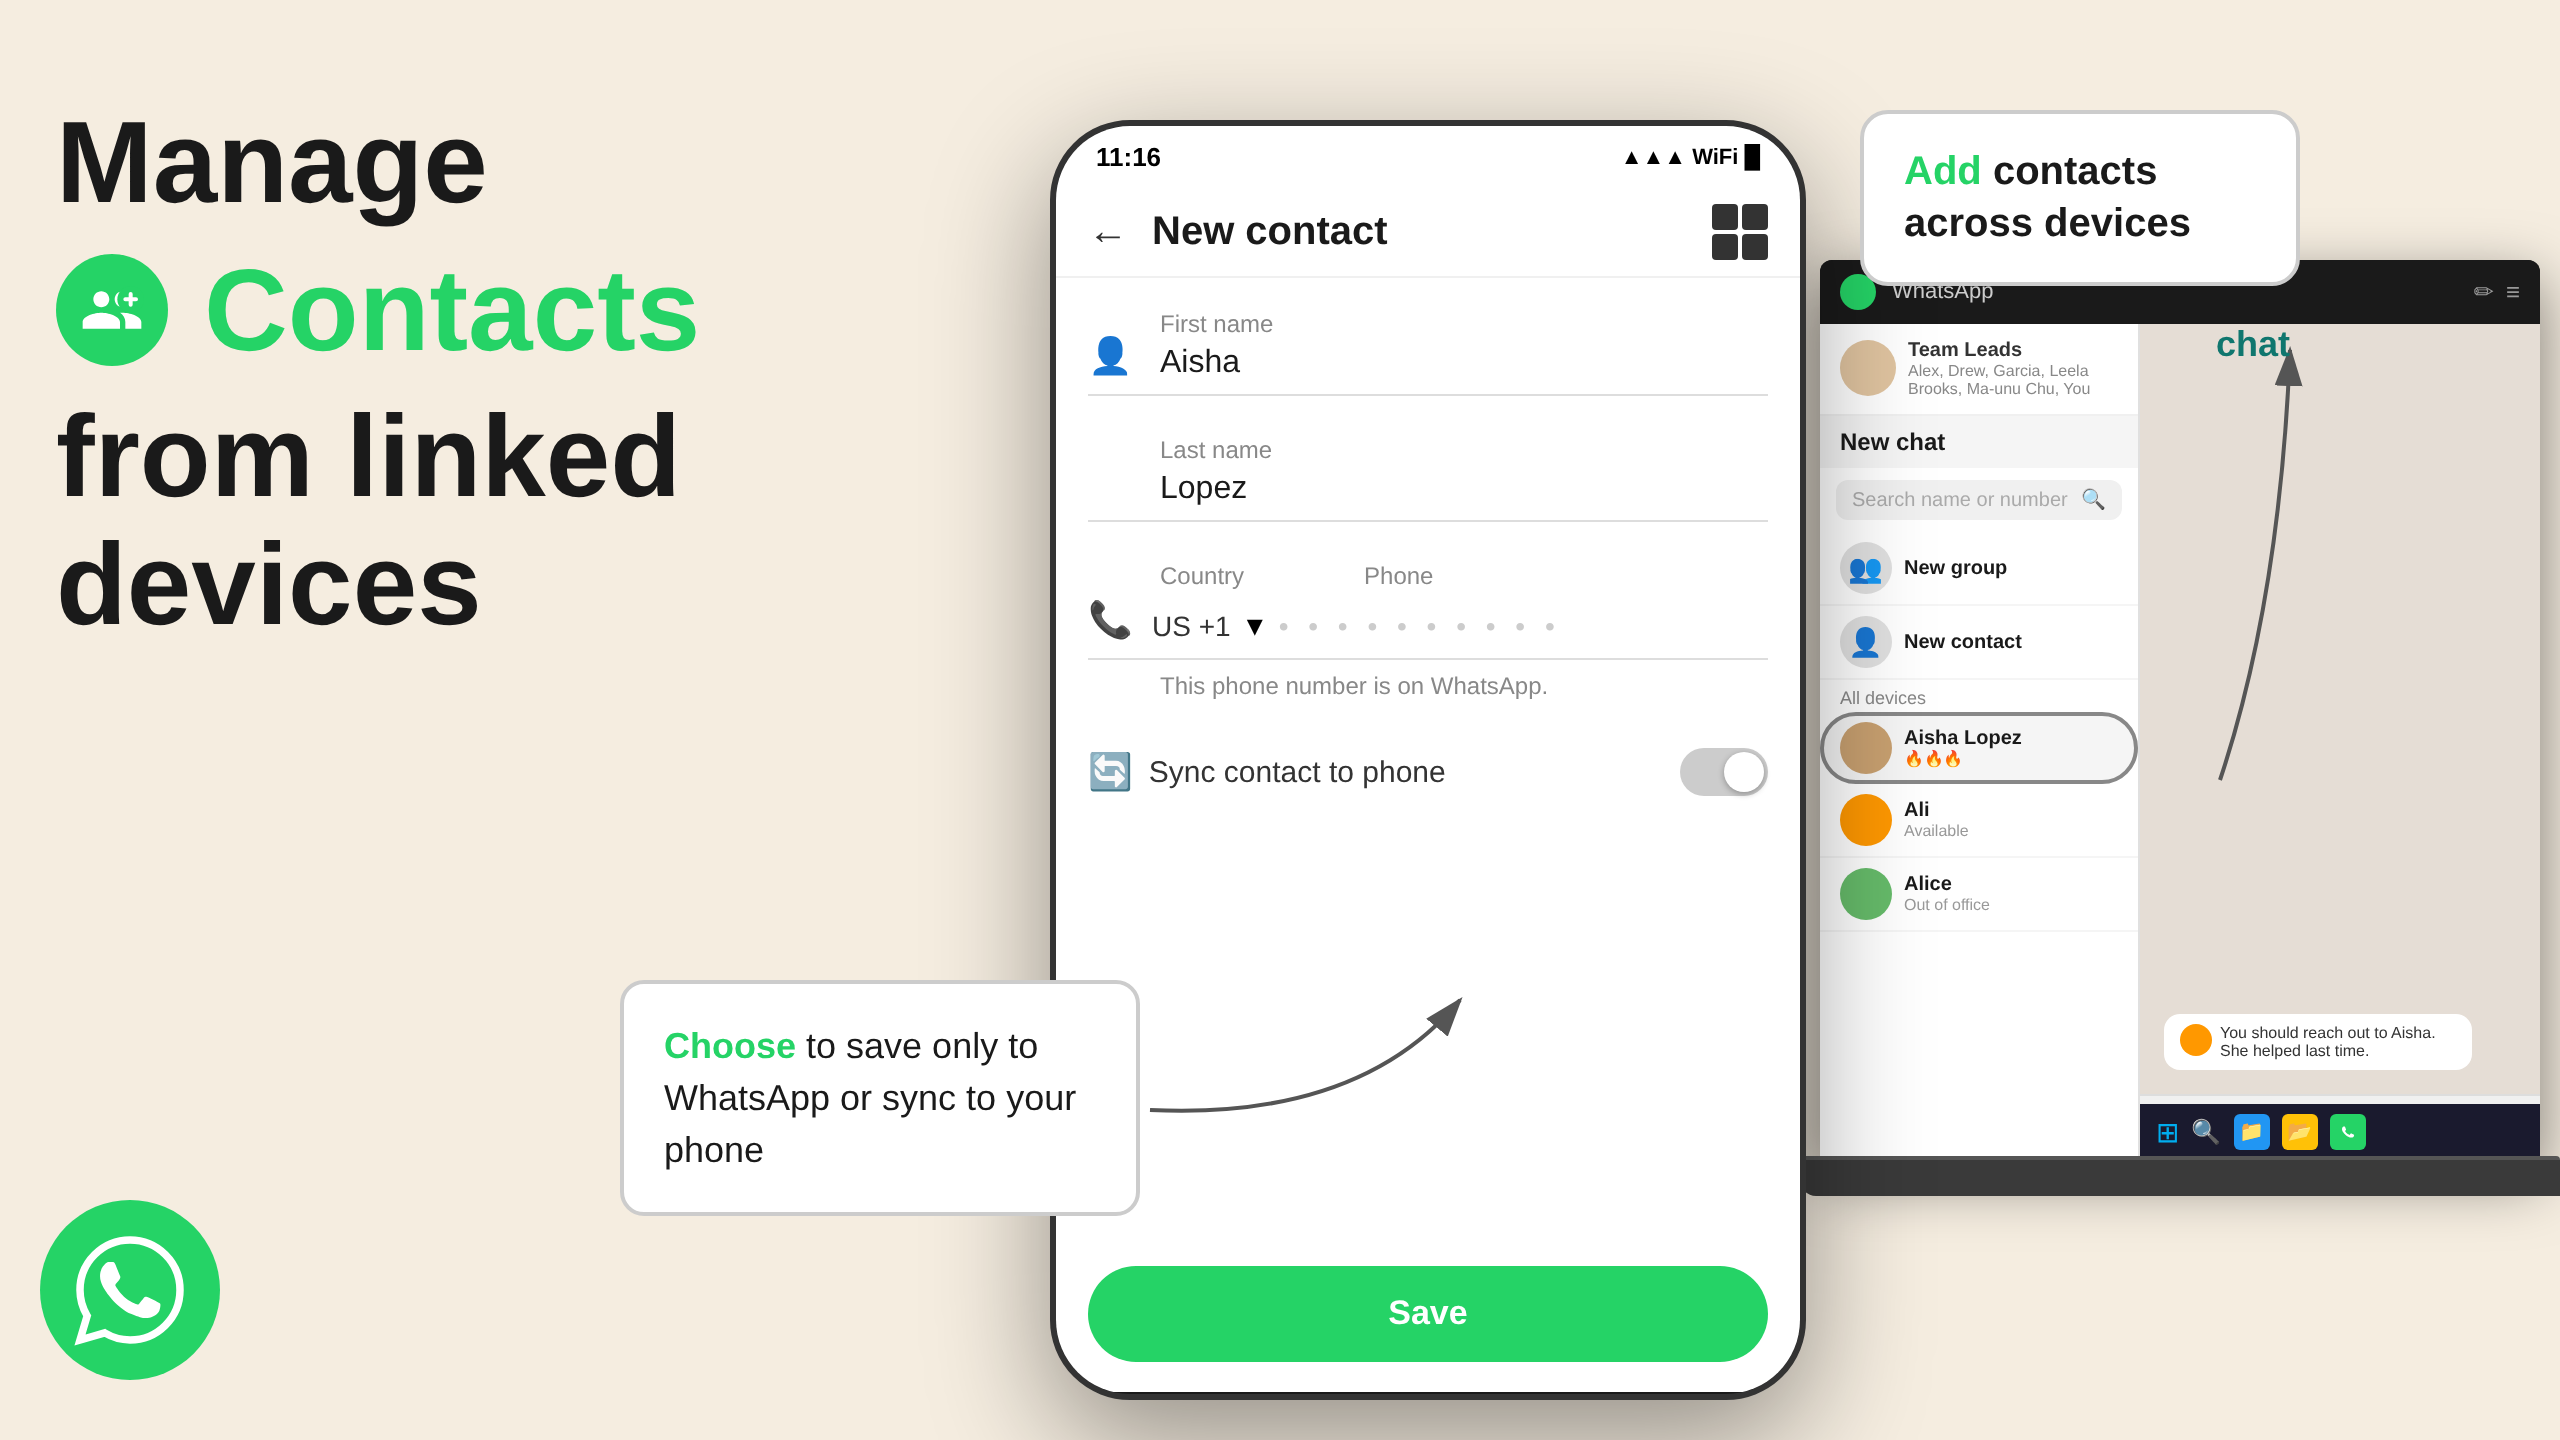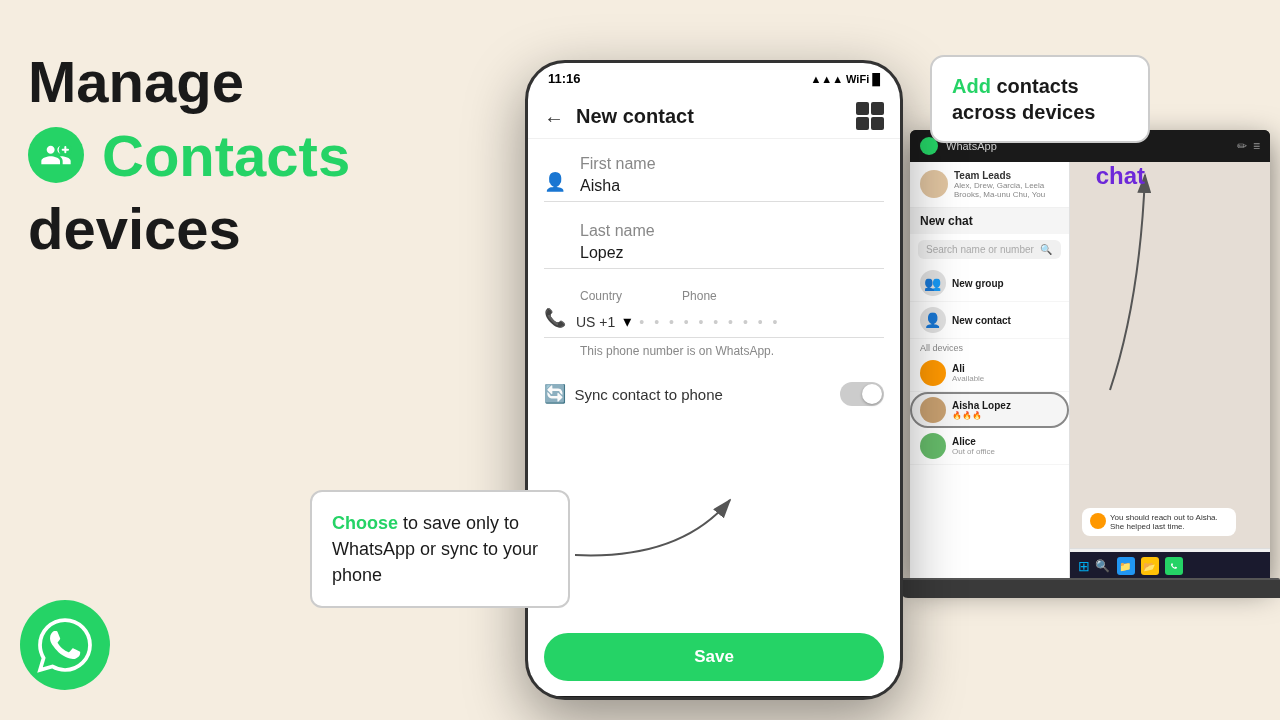--- a/index.html
+++ b/index.html
@@ -175,21 +175,21 @@
       width: 24px;
       color: #aaa;
       font-size: 18px;
       flex-shrink: 0;
       margin-bottom: 2px;
     }
     .form-field {
       flex: 1;
     }
     .field-label {
-      font-size: 16px;
+      font-size: 12px;
       color: #888;
       margin-bottom: 4px;
     }
     .field-value {
       font-size: 16px;
       color: #1a1a1a;
       font-weight: 400;
     }
     .form-row-phone {
       margin-bottom: 6px;
@@ -562,20 +562,21 @@
   <div class="contacts-line">
     <div class="contacts-icon-circle">
       <svg viewBox="0 0 24 24" fill="white">
         <path d="M16 11c1.66 0 2.99-1.34 2.99-3S17.66 5 16 5c-1.66 0-3 1.34-3 3s1.34 3 3 3zm-8 0c1.66 0 2.99-1.34 2.99-3S9.66 5 8 5C6.34 5 5 6.34 5 8s1.34 3 3 3zm0 2c-2.33 0-7 1.17-7 3.5V19h14v-2.5c0-2.33-4.67-3.5-7-3.5zm8 0c-.29 0-.62.02-.97.05 1.16.84 1.97 1.97 1.97 3.45V19h6v-2.5c0-2.33-4.67-3.5-7-3.5z"></path>
         <circle cx="19" cy="8" r="5" fill="#25D366"></circle>
         <path d="M17 8h4M19 6v4" stroke="white" stroke-width="1.5" stroke-linecap="round"></path>
       </svg>
     </div>
     <div class="contacts-text">Contacts</div>
   </div>
+  <div class="sub-headline">from linked</div>
   <div class="sub-headline">devices</div>
 </div>
 
 <div class="wa-logo" style="position:absolute;left:20px;bottom:30px;">
   <div class="wa-logo-circle">
     <svg width="60" height="60" viewBox="0 0 24 24" fill="white">
       <path d="M17.472 14.382c-.297-.149-1.758-.867-2.03-.967-.273-.099-.471-.148-.67.15-.197.297-.767.966-.94 1.164-.173.199-.347.223-.644.075-.297-.15-1.255-.463-2.39-1.475-.883-.788-1.48-1.761-1.653-2.059-.173-.297-.018-.458.13-.606.134-.133.298-.347.446-.52.149-.174.198-.298.298-.497.099-.198.05-.371-.025-.52-.075-.149-.669-1.612-.916-2.207-.242-.579-.487-.5-.669-.51-.173-.008-.371-.01-.57-.01-.198 0-.52.074-.792.372-.272.297-1.04 1.016-1.04 2.479 0 1.462 1.065 2.875 1.213 3.074.149.198 2.096 3.2 5.077 4.487.709.306 1.262.489 1.694.625.712.227 1.36.195 1.871.118.571-.085 1.758-.719 2.006-1.413.248-.694.248-1.289.173-1.413-.074-.124-.272-.198-.57-.347z"></path>
       <path d="M12 2C6.477 2 2 6.477 2 12c0 1.89.525 3.66 1.438 5.168L2 22l4.948-1.42A9.955 9.955 0 0012 22c5.523 0 10-4.477 10-10S17.523 2 12 2z" fill="none" stroke="white" stroke-width="1.5"></path>
     </svg>
   </div>
@@ -718,33 +719,33 @@
 
         <div class="contact-list-item">
           <div class="list-avatar" style="background:#e0e0e0;display:flex;align-items:center;justify-content:center;font-size:14px;">👤</div>
           <div class="list-item-info">
             <div class="list-item-name">New contact</div>
           </div>
         </div>
 
         <div class="list-section-label">All devices</div>
 
+        <div class="contact-list-item highlighted-contact">
+          <div class="list-avatar" style="background:#c8a070;"></div>
+          <div class="list-item-info">
+            <div class="list-item-name">Aisha Lopez</div>
+            <div class="list-item-sub">🔥🔥🔥</div>
+          </div>
+        </div>
+
         <div class="contact-list-item">
           <div class="list-avatar orange"></div>
           <div class="list-item-info">
             <div class="list-item-name">Ali</div>
             <div class="list-item-sub">Available</div>
-          </div>
-        </div>
-
-        <div class="contact-list-item highlighted-contact">
-          <div class="list-avatar" style="background:#c8a070;"></div>
-          <div class="list-item-info">
-            <div class="list-item-name">Aisha Lopez</div>
-            <div class="list-item-sub">🔥🔥🔥</div>
           </div>
         </div>
 
         <div class="contact-list-item">
           <div class="list-avatar green"></div>
           <div class="list-item-info">
             <div class="list-item-name">Alice</div>
             <div class="list-item-sub">Out of office</div>
           </div>
         </div>
@@ -779,13 +780,13 @@
             </svg>
           </div>
         </div>
       </div>
     </div>
   </div>
   <div class="laptop-hinge"></div>
   <div class="laptop-base"></div>
 </div>
 
-<div style="position:absolute;right:135px;top:162px;font-size:24px;font-weight:600;color:#6d28d9;z-index:15;">chat</div>
+<div style="position:absolute;right:135px;top:162px;font-size:18px;font-weight:600;color:#0f766e;z-index:15;">chat</div>
 
 </body></html>

